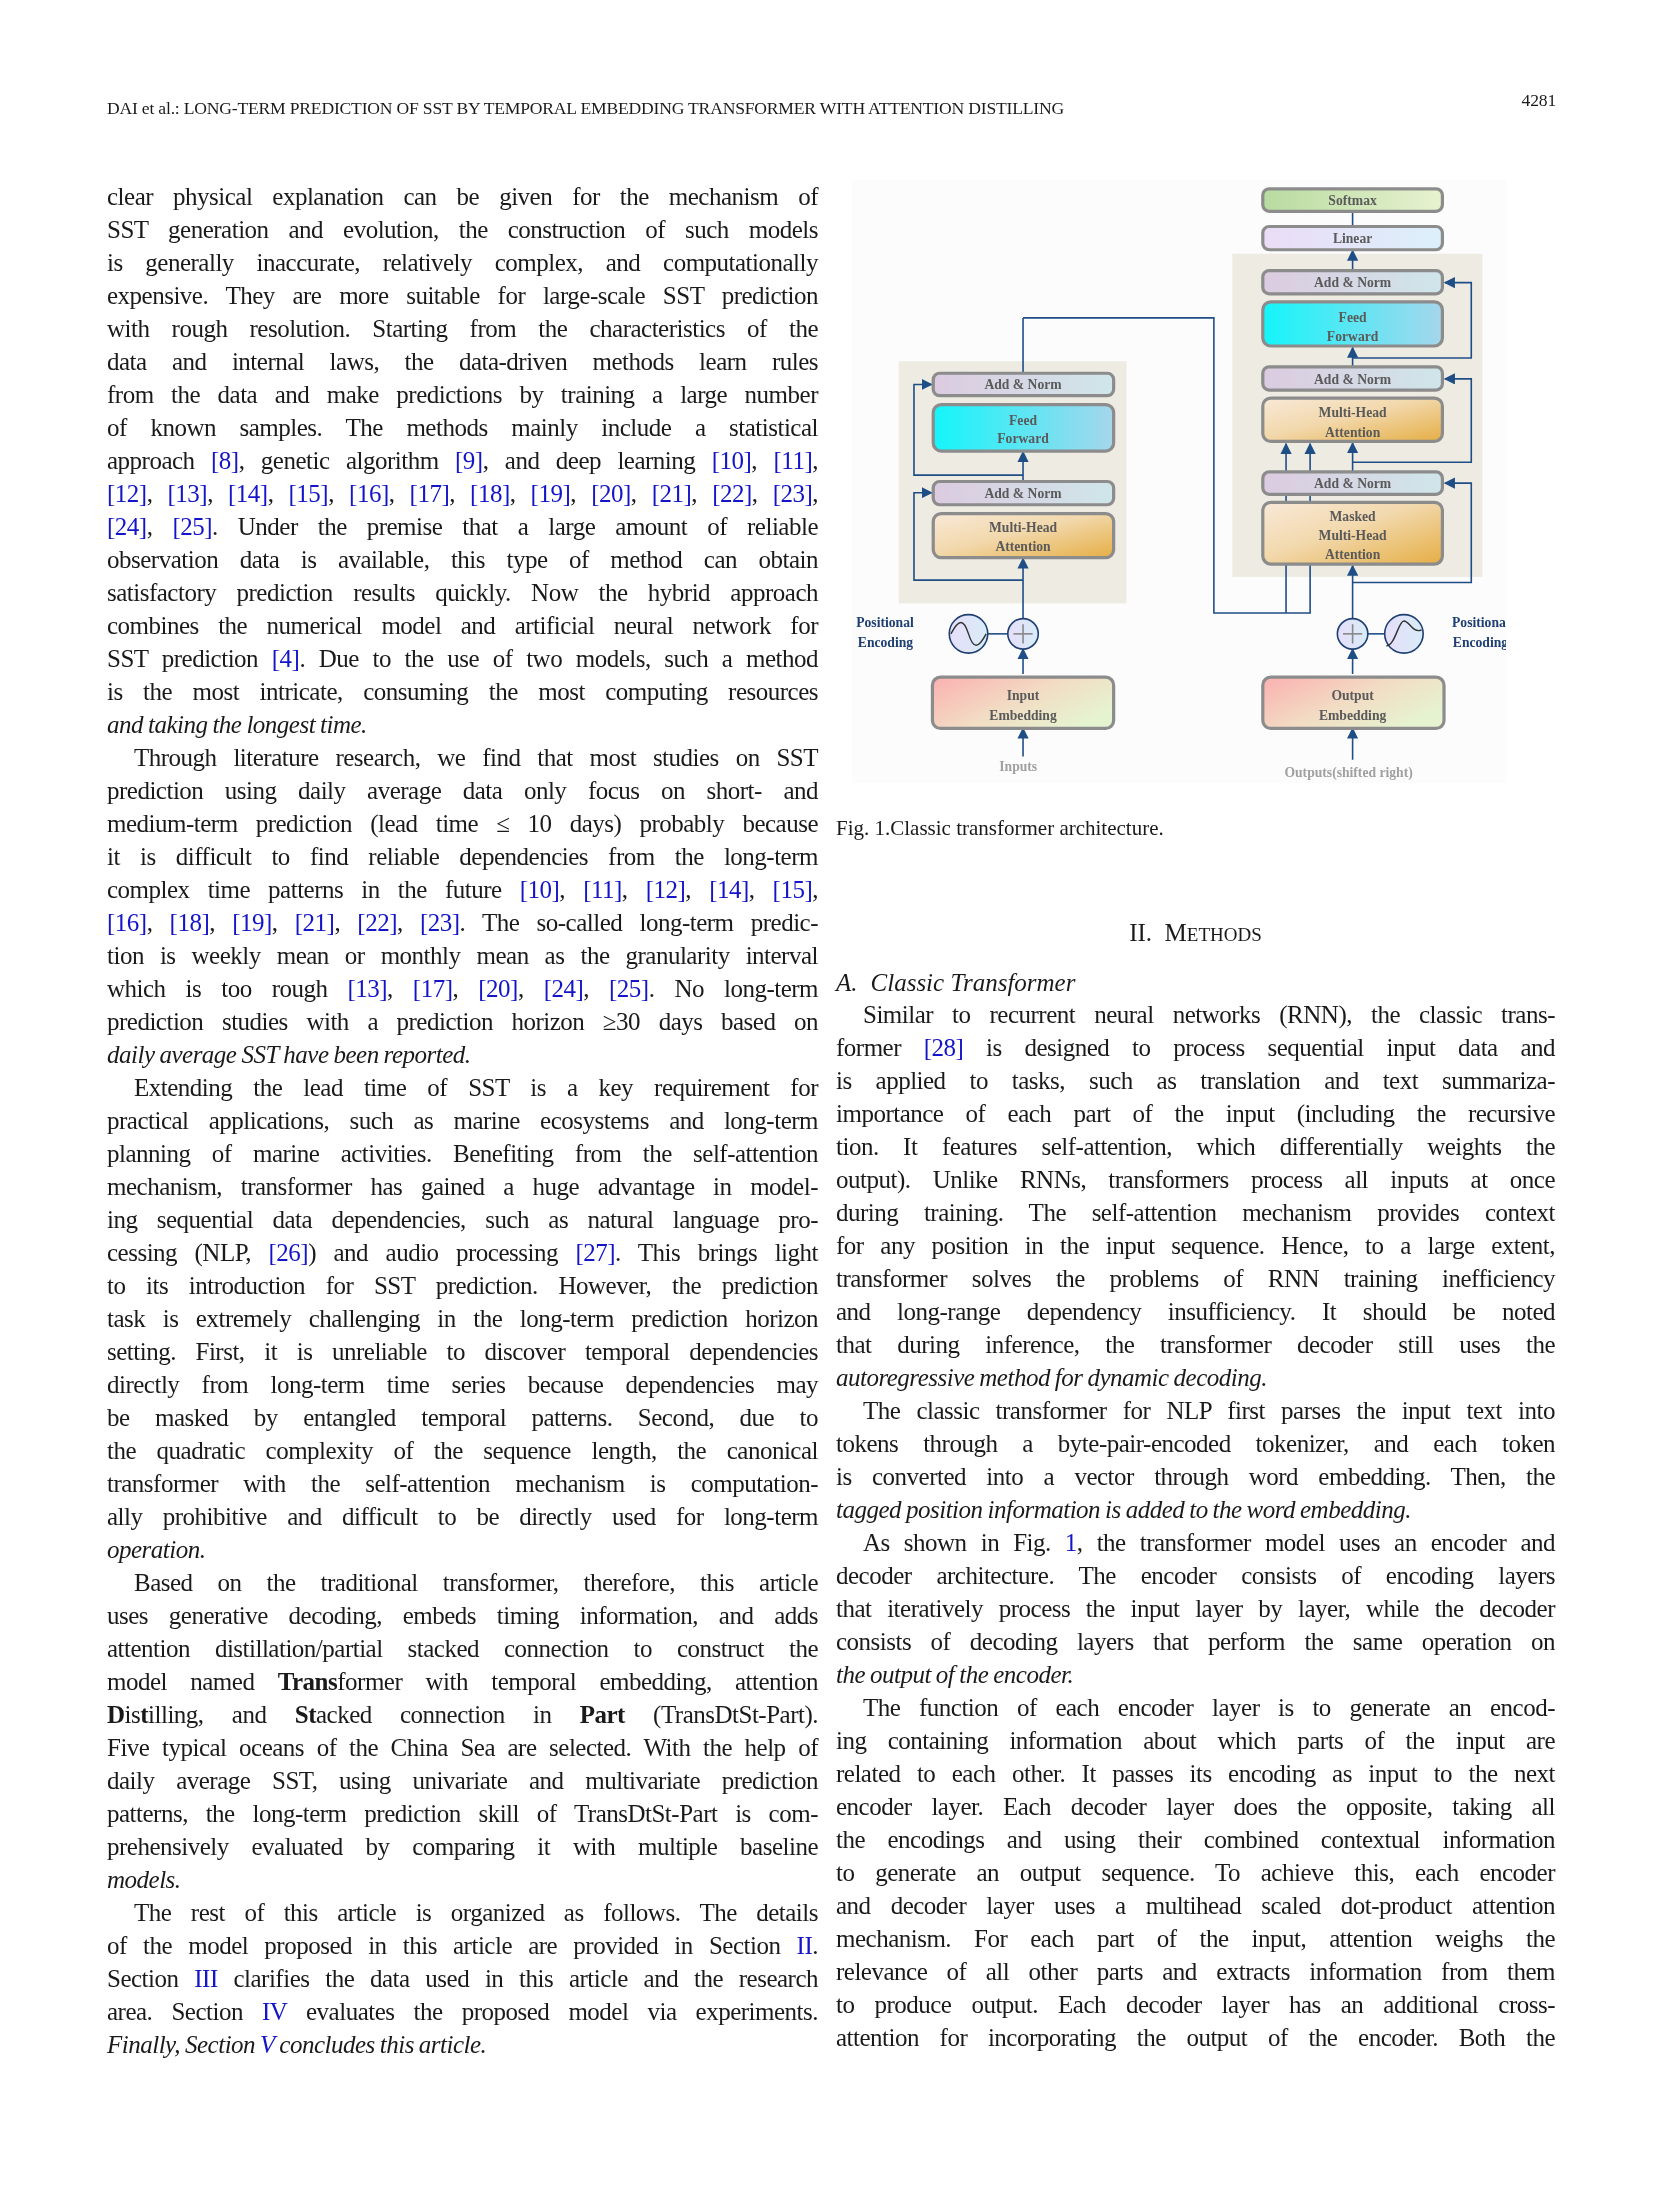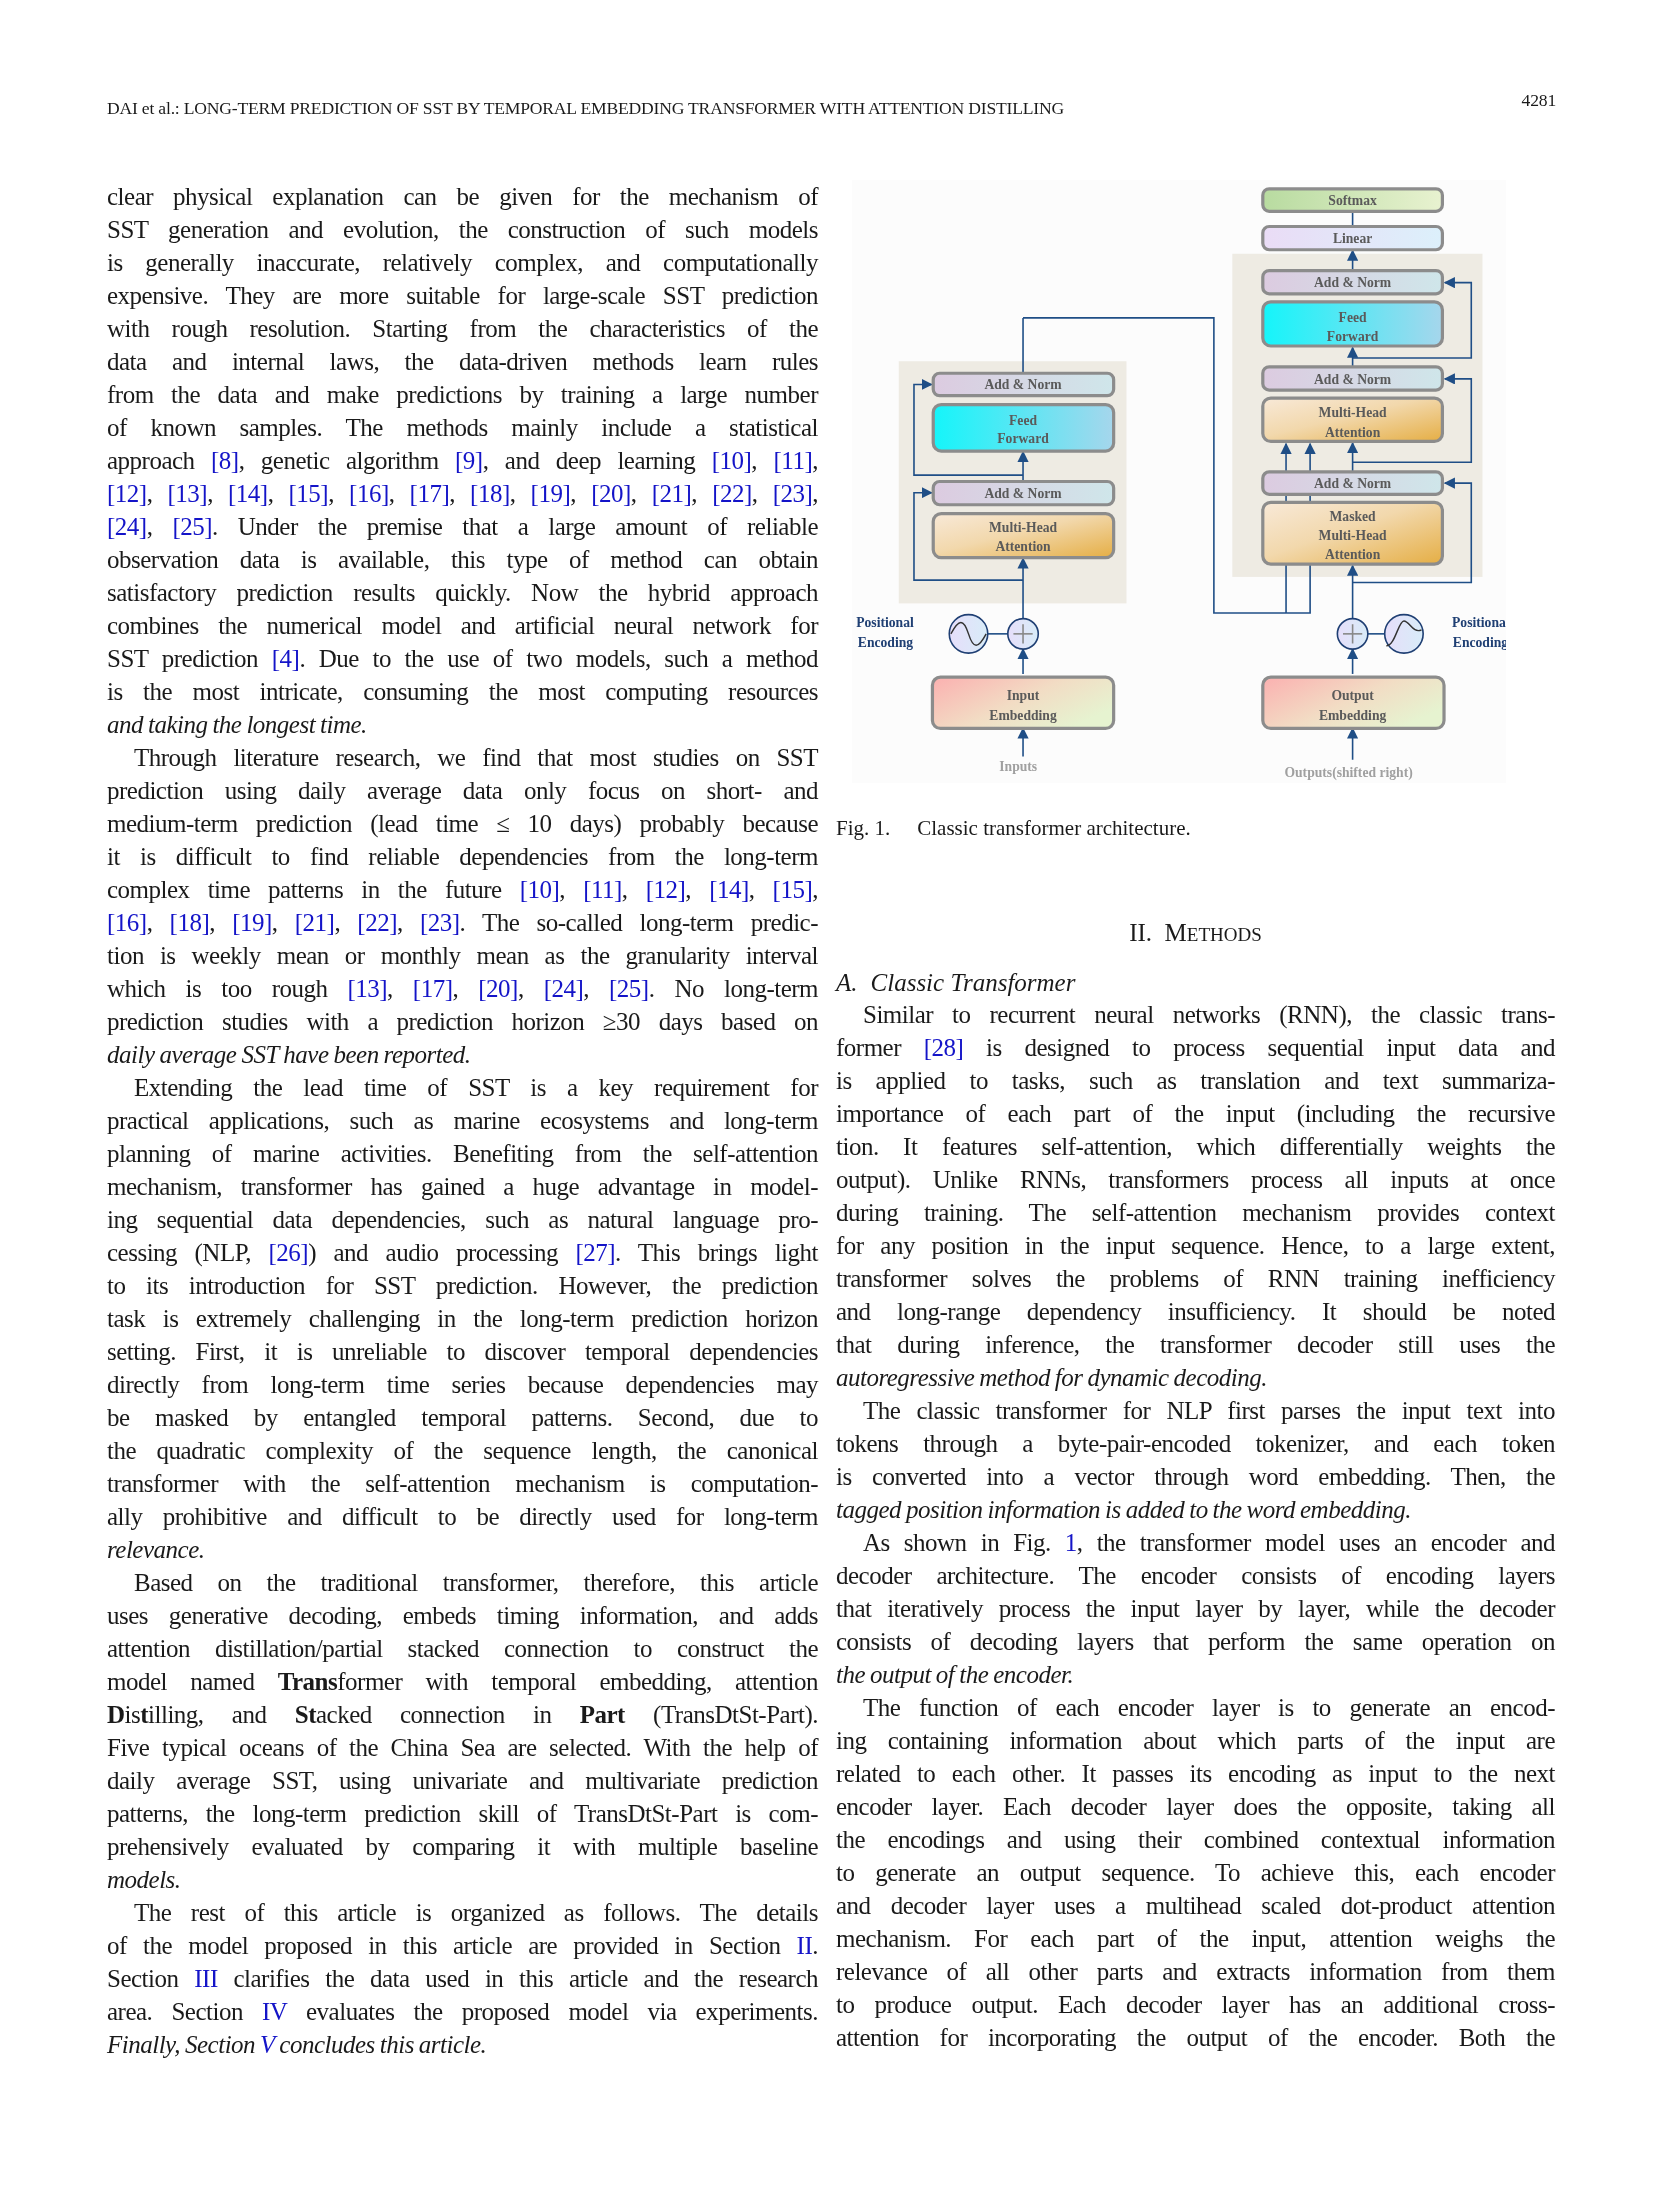--- a/index.html
+++ b/index.html
@@ -14,21 +14,21 @@
   .col-right { left:836px; top:998px; width:719px; }
   .line { display:block; height:33px; line-height:33px; font-size:25px;
           white-space:nowrap; text-align:justify; text-align-last:justify;
           letter-spacing:-0.5px; word-spacing:-0.8px; }
   .line.last { text-align-last:left;font-style:italic; }
   .line.indent { padding-left:27px; }
   .cite { color:#1414c8; }
   b { font-weight:bold; }
   .figure { position:absolute; left:852px; top:180px; width:654px; height:603px; }
   .caption { position:absolute; left:836px; top:816px; font-size:21px; }
-  .caption .fig-label { margin-right:27px; }
+  .caption .fig-label { }
   .section-heading { position:absolute; left:836px; width:719px; top:919px;
          text-align:center; font-size:25px; }
   .section-heading .sc { font-size:19px; }
   .subsection-heading { position:absolute; left:836px; top:969px; font-size:25px; font-style:italic; }
   .subsection-heading .num { margin-right:13px; }
   svg text { font-family:"Liberation Serif", "DejaVu Serif", serif; font-weight:bold; }
 </style>
 </head>
 <body>
 
@@ -72,21 +72,21 @@
     <span class="line">ing sequential data dependencies, such as natural language pro-</span>
     <span class="line">cessing (NLP, <span class="cite">[26]</span>) and audio processing <span class="cite">[27]</span>. This brings light</span>
     <span class="line">to its introduction for SST prediction. However, the prediction</span>
     <span class="line">task is extremely challenging in the long-term prediction horizon</span>
     <span class="line">setting. First, it is unreliable to discover temporal dependencies</span>
     <span class="line">directly from long-term time series because dependencies may</span>
     <span class="line">be masked by entangled temporal patterns. Second, due to</span>
     <span class="line">the quadratic complexity of the sequence length, the canonical</span>
     <span class="line">transformer with the self-attention mechanism is computation-</span>
     <span class="line">ally prohibitive and difficult to be directly used for long-term</span>
-    <span class="line last">relevance.</span>
+    <span class="line last">operation.</span>
     <span class="line indent">Based on the traditional transformer, therefore, this article</span>
     <span class="line">uses generative decoding, embeds timing information, and adds</span>
     <span class="line">attention distillation/partial stacked connection to construct the</span>
     <span class="line">model named <b>Trans</b>former with temporal embedding, attention</span>
     <span class="line"><b>D</b>is<b>t</b>illing, and <b>St</b>acked connection in <b>Part</b> (TransDtSt-Part).</span>
     <span class="line">Five typical oceans of the China Sea are selected. With the help of</span>
     <span class="line">daily average SST, using univariate and multivariate prediction</span>
     <span class="line">patterns, the long-term prediction skill of TransDtSt-Part is com-</span>
     <span class="line">prehensively evaluated by comparing it with multiple baseline</span>
     <span class="line last">models.</span>

